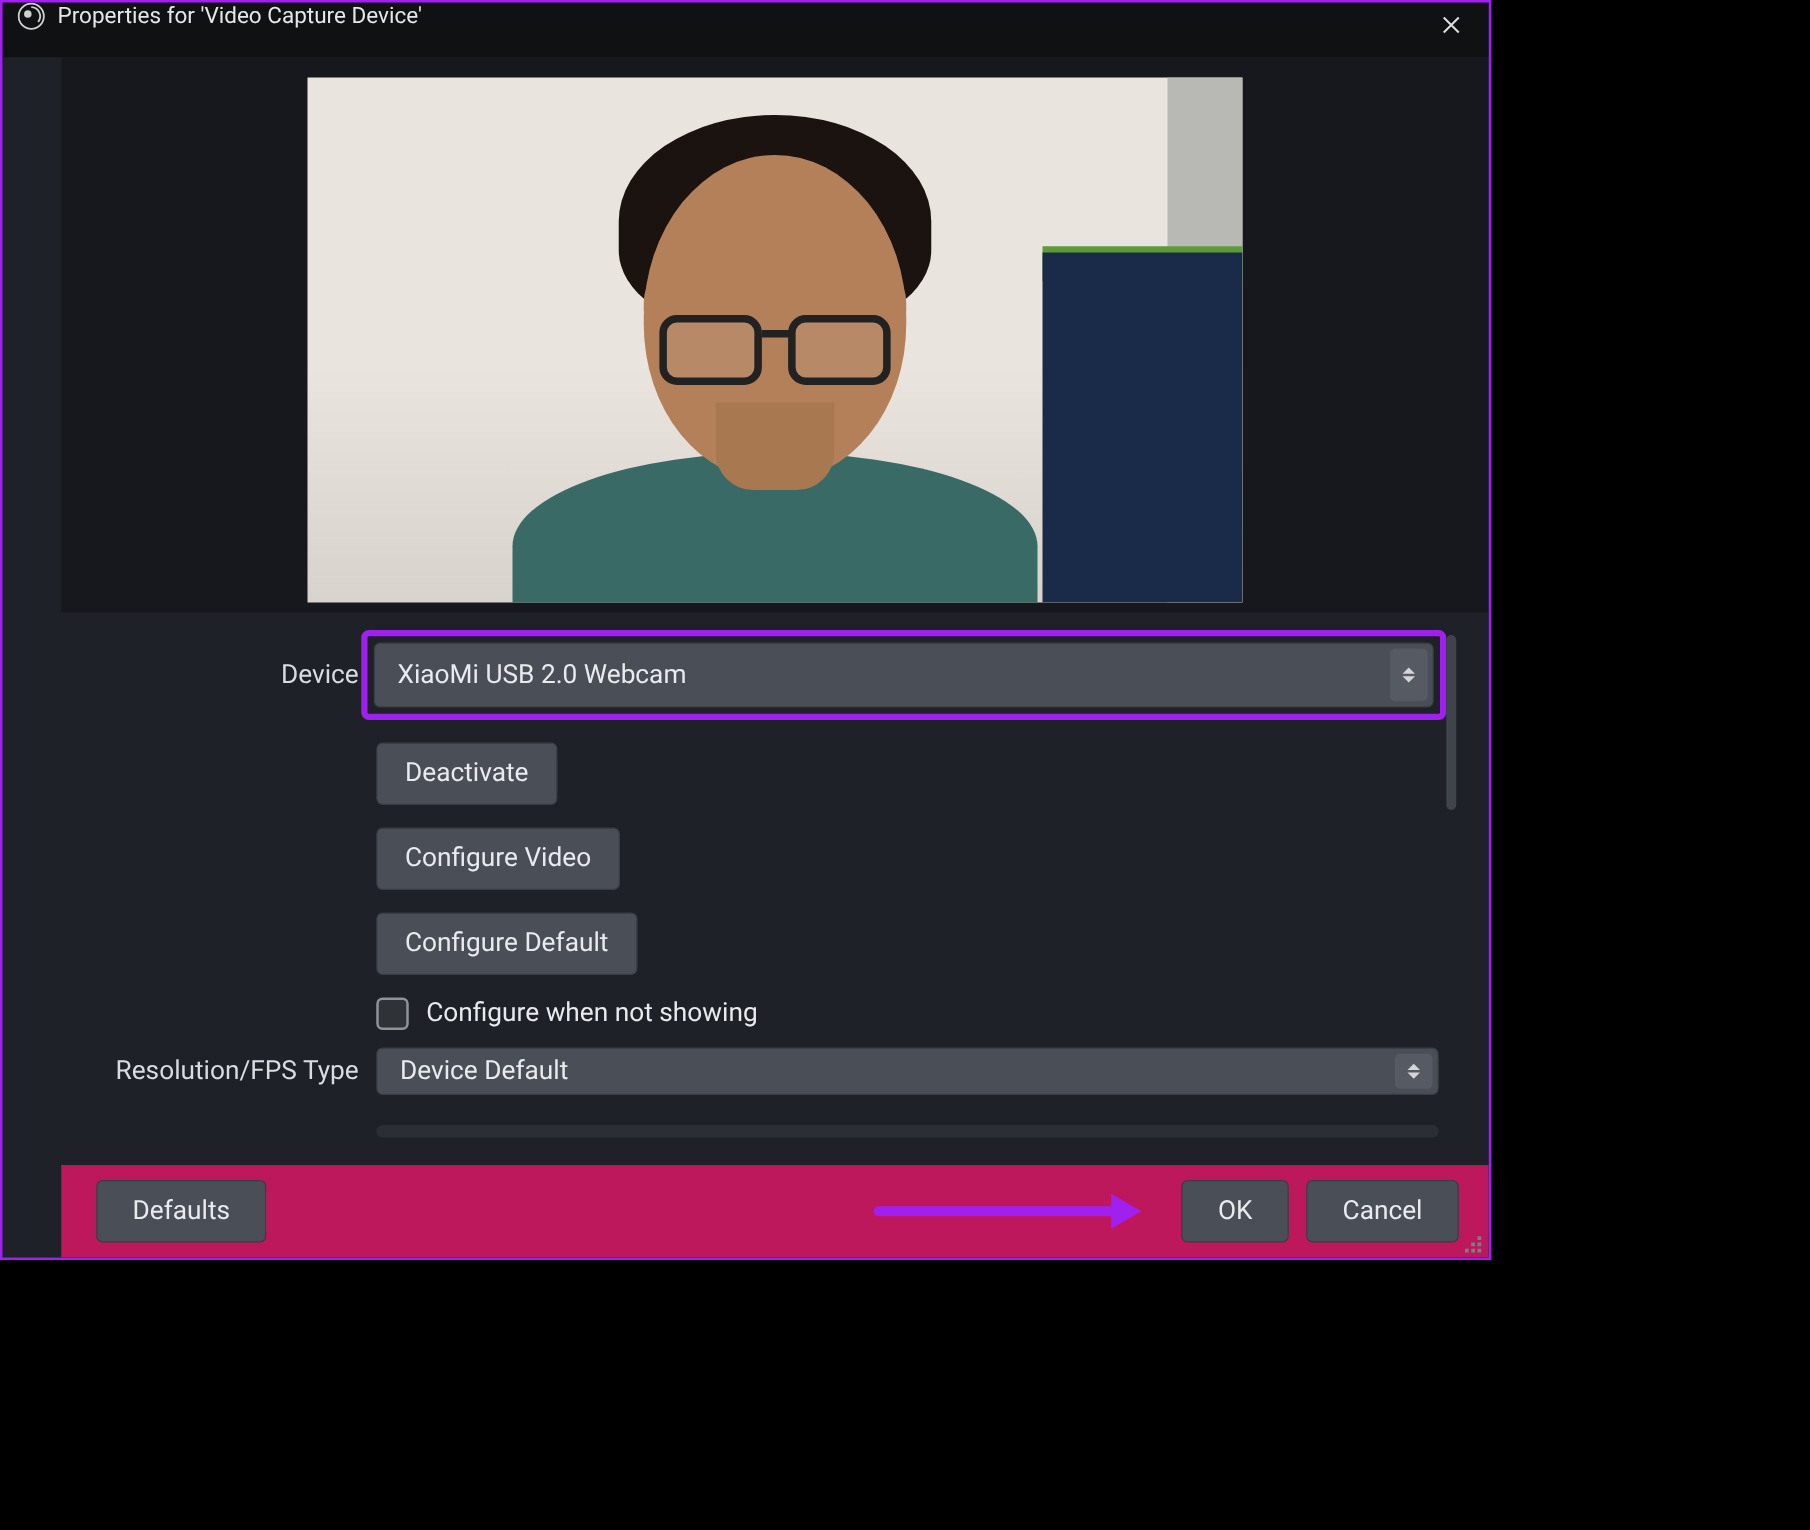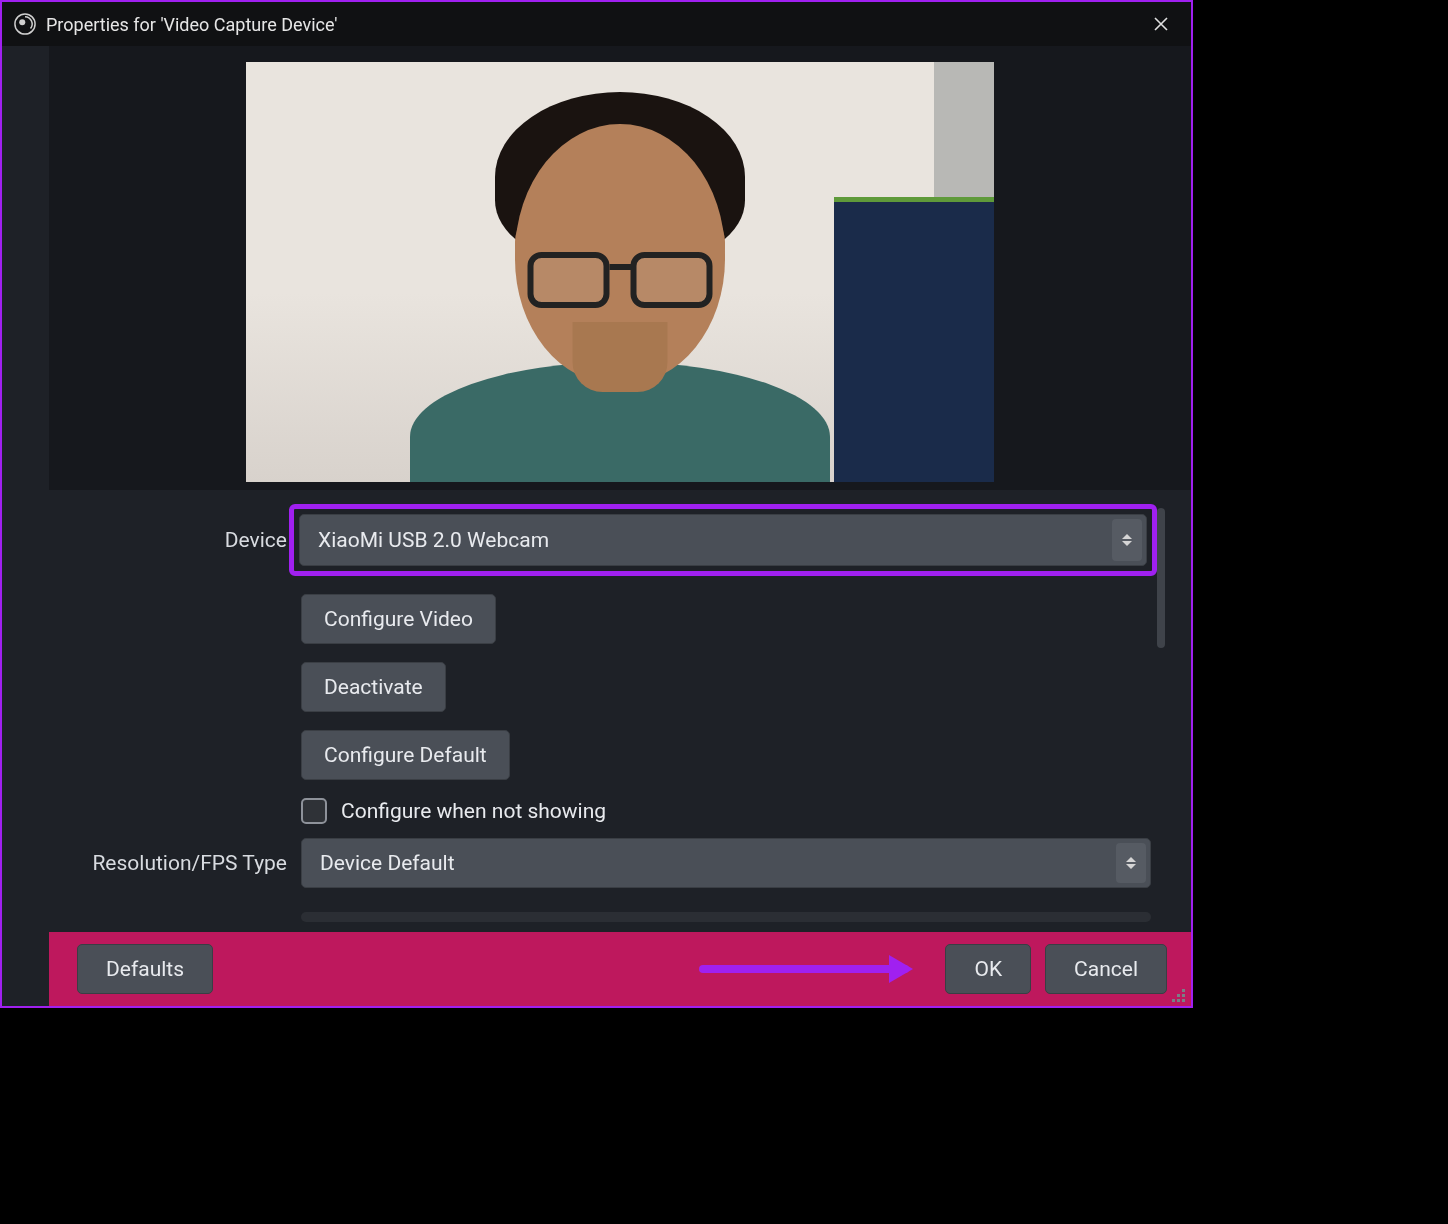--- a/index.html
+++ b/index.html
@@ -22,21 +22,21 @@
     position: absolute;
     top: 2px; left: 2px; right: 2px; bottom: 2px;
     background: #1e2127;
     display: flex;
     flex-direction: column;
   }
   .titlebar {
     height: 44px;
     background: #101113;
     display: flex;
-    align-items: center;
+    align-items: flex-start;
     padding: 0 12px;
     color: #e6e6e6;
     font-size: 18px;
     flex-shrink: 0;
   }
   .app-icon {
     width: 22px;
     height: 22px;
     margin-right: 10px;
     display: inline-flex;
@@ -159,21 +159,21 @@
     border-radius: 6px;
     padding: 5px;
     margin-left: -12px;
     margin-right: -6px;
   }
   .select {
     position: relative;
     background: #4a4f57;
     border: 1px solid #3a3e44;
     border-radius: 5px;
-    height: 50px;
+    height: 38px;
     display: flex;
     align-items: center;
     padding: 0 46px 0 18px;
     color: #e8eaee;
     font-size: 21px;
     cursor: pointer;
   }
   .select.inside-highlight {
     height: 52px;
   }
@@ -327,22 +327,22 @@
                 <span>XiaoMi USB 2.0 Webcam</span>
                 <span class="spinner"></span>
               </div>
             </div>
           </div>
         </div>
 
         <div class="row buttons-row">
           <div class="label"></div>
           <div class="field-col">
+            <div class="btn">Deactivate</div>
             <div class="btn">Configure Video</div>
-            <div class="btn">Deactivate</div>
             <div class="btn">Configure Default</div>
             <div class="check-row">
               <div class="checkbox"></div>
               <span>Configure when not showing</span>
             </div>
           </div>
         </div>
 
         <div class="row">
           <div class="label">Resolution/FPS Type</div>

